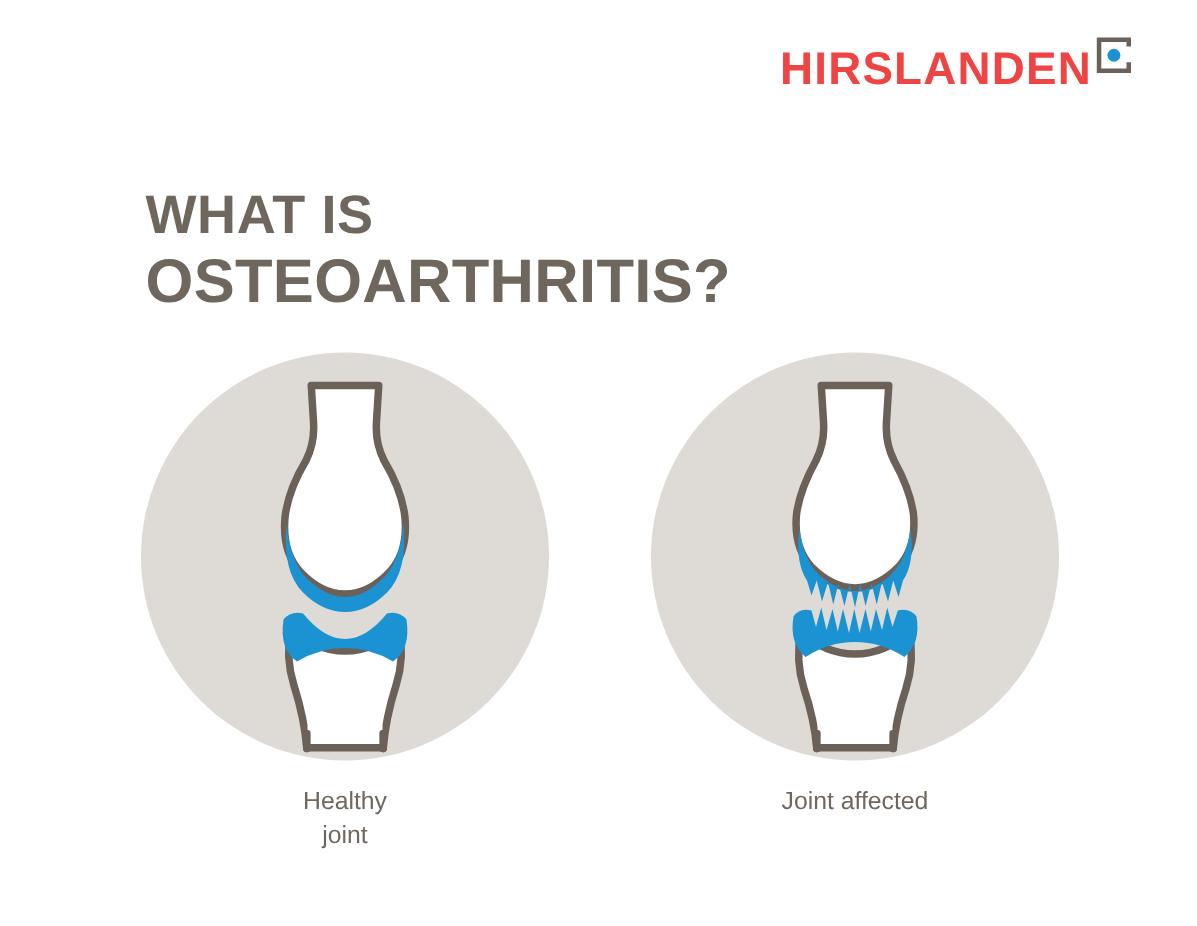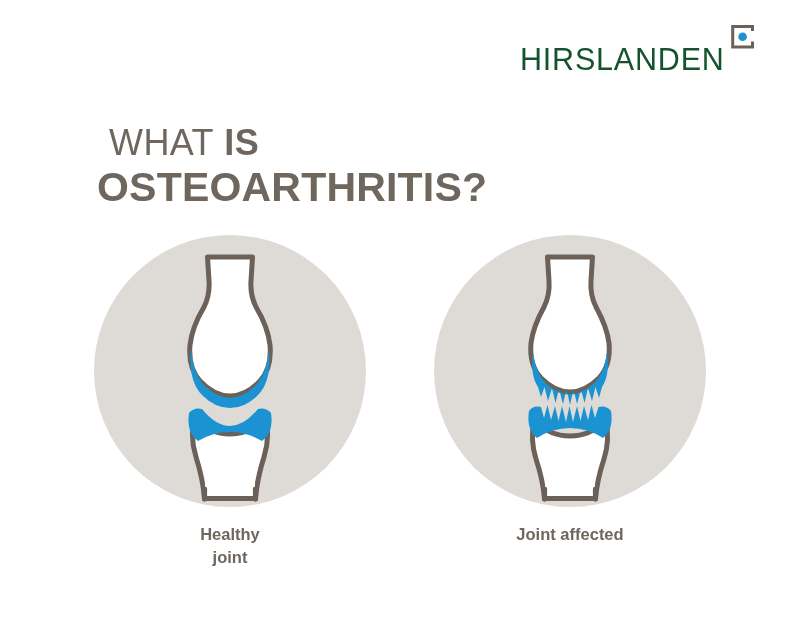--- a/index.html
+++ b/index.html
@@ -20,25 +20,25 @@
   #brand-logo {
     position: absolute;
     left: 520px;
     top: 18px;
     width: 250px;
     height: 58px;
   }
   #brand-wordmark {
     position: absolute;
     left: 0px;
-    top: 26px;
+    top: 13px;
     font-size: 30.5px;
-    font-weight: normal;
+    font-weight: bold;
     letter-spacing: 0.8px;
-    color: #14532d;
+    color: #ef4444;
     line-height: 1;
     white-space: nowrap;
   }
   #brand-mark {
     position: absolute;
     left: 208px;
     top: 4px;
     width: 30px;
     height: 30px;
   }
@@ -49,21 +49,21 @@
     left: 97px;
     top: 122px;
     color: #6f675d;
     line-height: 1.17;
     white-space: nowrap;
   }
   .title-line {
     font-size: 36px;
     letter-spacing: 0.4px;
   }
-  .title-strong { font-weight: normal; margin-left: 12px; }
+  .title-strong { font-weight: bold; }
   .title-light  { font-weight: bold; }
   #title-line-2 { font-size: 41px; letter-spacing: 0.2px; }
 
   
   .joint-panel {
     position: absolute;
     top: 235px;
     width: 272px;
     height: 340px;
   }
@@ -86,21 +86,21 @@
     width: 272px;
     height: 272px;
   }
   .joint-caption {
     position: absolute;
     left: 0;
     top: 288px;
     width: 272px;
     text-align: center;
     font-size: 16.5px;
-    font-weight: bold;
+    font-weight: normal;
     color: #6f675d;
     line-height: 1.38;
   }
 </style>
 </head>
 <body>
 
 <div id="brand-logo">
   <div id="brand-wordmark">HIRSLANDEN</div>
   <div id="brand-mark">

